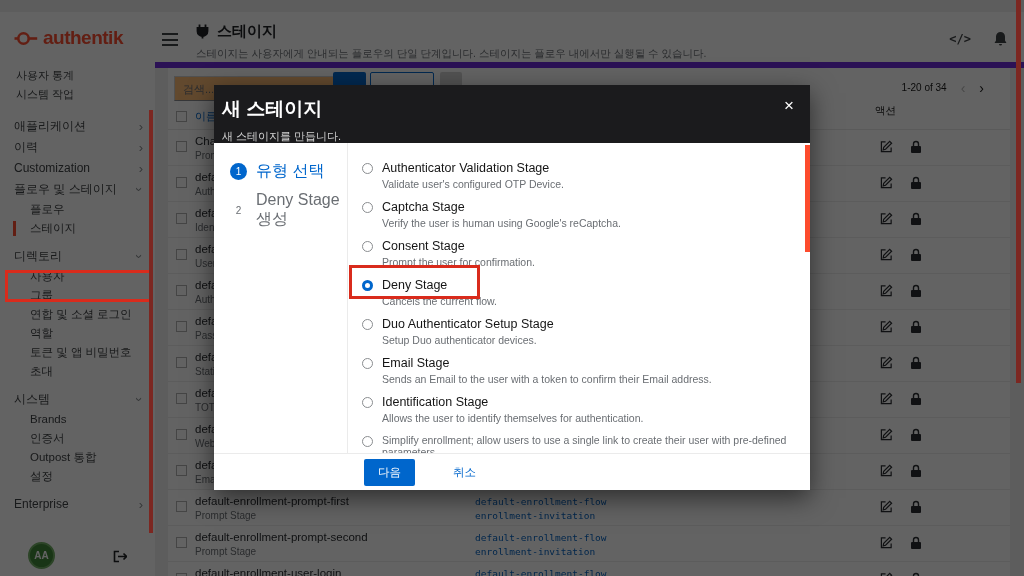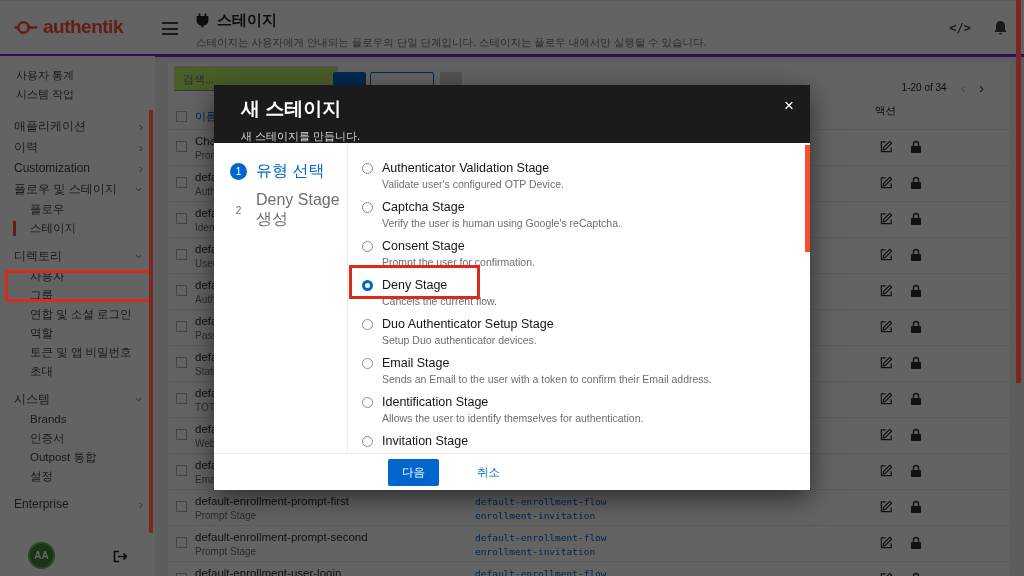--- a/index.html
+++ b/index.html
@@ -3,21 +3,21 @@
 <meta charset="utf-8">
 <style>
   * { margin:0; padding:0; box-sizing:border-box; }
   html,body { background:#222; }
   .screen {
     position:relative; width:1024px; height:576px; overflow:hidden;
     background:#f0f0f0; font-family:"Liberation Sans", sans-serif;
     -webkit-font-smoothing:antialiased;
   }
   
-  .topbar { position:absolute; top:1px; left:0; right:0; height:56px; background:#fff; border-bottom:3px solid #6d28d9; z-index:10; }
+  .topbar { position:absolute; top:12px; left:0; right:0; height:56px; background:#fff; border-bottom:6px solid #6d28d9; z-index:10; }
   .logo { position:absolute; left:14px; top:15px; display:flex; align-items:center; gap:5px; color:#fd4b2d; }
   .logo-text { font-size:19px; font-weight:bold; letter-spacing:-0.5px; }
   .hamburger { position:absolute; left:162px; top:21px; width:16px; height:13px; display:flex; flex-direction:column; justify-content:space-between; cursor:pointer; }
   .hamburger i { display:block; height:2px; background:#3c3f42; }
   .page-head { position:absolute; left:196px; top:10px; }
   .title-row { display:flex; align-items:center; gap:8px; }
   .page-title { font-size:15px; font-weight:bold; color:#1b1d21; }
   .page-subtitle { font-size:10.5px; color:#6a6e73; margin-top:6px; max-width:560px; }
   .top-icons { position:absolute; right:16px; top:19px; display:flex; align-items:center; gap:22px; color:#3c3f42; }
   .api-glyph { font-size:12px; font-weight:bold; font-family:"DejaVu Sans Mono", monospace; cursor:pointer; }
@@ -30,21 +30,21 @@
   .sb-item[data-type="utility"] + .sb-item[data-type="section"] { margin-top:12px; }
   .sb-item[data-type="child"] + .sb-item[data-type="section"] { margin-top:8px; }
   .sb-item[data-active="true"]::before { content:""; position:absolute; left:13px; top:2px; bottom:2px; width:3px; background:#fd4b2d; }
   .chev { position:absolute; right:12px; top:0; color:#8a8d90; font-size:13px; line-height:inherit; }
   .chev[data-dir]::after { content:"›"; }
   .chev[data-dir="down"] { transform:rotate(90deg); transform-origin:center; right:14px; }
   .avatar { position:absolute; left:28px; bottom:7px; width:27px; height:27px; border-radius:50%; background:#3e8635; border:2px solid #6fae62; color:#fff; font-size:10px; font-weight:bold; display:flex; align-items:center; justify-content:center; cursor:pointer; }
   .logout { position:absolute; right:28px; bottom:13px; color:#1b1d21; cursor:pointer; }
   
   .card { position:absolute; left:168px; top:62px; width:842px; bottom:0; background:#fff; z-index:5; }
-  .search { position:absolute; left:6px; top:4px; width:164px; height:25px; border:1px solid #cfcfcf; border-bottom-color:#8a8d90; font-size:11px; padding:0 8px; color:#151515; background:#bef264; }
+  .search { position:absolute; left:6px; top:14px; width:164px; height:25px; border:1px solid #cfcfcf; border-bottom-color:#8a8d90; font-size:11px; padding:0 8px; color:#151515; background:#fdba74; }
   .search::placeholder { color:#6a6e73; }
   .tb-btn { position:absolute; top:10px; height:25px; border-radius:2px; }
   .tb-btn.primary { left:165px; width:33px; background:#0066cc; border:none; }
   .tb-btn.secondary { left:202px; width:64px; background:#fff; border:1px solid #0066cc; }
   .tb-btn.tertiary { left:272px; width:22px; background:#d2d2d2; border:none; }
   .pager { position:absolute; right:26px; top:20px; display:flex; align-items:center; gap:14px; }
   .pager-text { font-size:10px; color:#151515; }
   .pager-arrow { font-size:14px; line-height:10px; color:#151515; cursor:pointer; }
   .pager-arrow.disabled { color:#b8b8b8; }
   .thead { position:absolute; top:40px; left:0; right:0; height:28px; border-bottom:1px solid #e6e6e6; }
@@ -58,39 +58,39 @@
   .row-name { position:absolute; left:27px; top:5px; font-size:11.5px; color:#26292d; white-space:nowrap; }
   .row-type { position:absolute; left:27px; top:20px; font-size:10px; color:#6a6e73; white-space:nowrap; }
   .row-flows { position:absolute; left:307px; top:5px; font-family:"DejaVu Sans Mono", monospace; font-size:9.5px; line-height:14px; color:#0060c0; }
   .row-flows span { display:block; cursor:pointer; }
   .row-flows span:empty { display:none; }
   .row-acts { position:absolute; left:712px; top:10px; display:flex; gap:17px; color:#26292d; }
   .row-acts svg { cursor:pointer; }
   
   .backdrop { position:absolute; inset:0; background:rgba(3,3,3,0.62); z-index:40; }
   .modal { position:absolute; left:214px; top:85px; width:596px; height:405px; z-index:50; box-shadow:0 8px 24px rgba(0,0,0,0.55); }
-  .m-head { position:relative; height:58px; background:#1b1b1d; color:#fff; padding:11px 27px; }
+  .m-head { position:relative; height:58px; background:#1b1b1d; color:#fff; padding:11px 8px; }
   .m-title { font-size:19px; font-weight:bold; }
   .m-sub { font-size:11px; color:#d2d2d2; margin-top:7px; }
   .m-close { position:absolute; right:16px; top:12px; font-size:17px; color:#fff; cursor:pointer; line-height:1; }
   .m-body { position:absolute; top:58px; left:0; right:0; bottom:37px; background:#fff; display:flex; }
   .m-steps { width:134px; border-right:1px solid #ebebeb; padding:18px 0 0 16px; }
   .step { display:flex; align-items:center; gap:9px; margin-bottom:9px; cursor:pointer; }
   .step-num { width:17px; height:17px; font-size:10px; text-align:center; line-height:17px; color:#6a6e73; flex:none; }
   .step.active .step-num { background:#0066cc; border-radius:50%; color:#fff; }
   .step-label { font-size:16px; color:#6a6e73; }
   .step.active .step-label { color:#0066cc; }
   .m-opts { flex:1; padding:18px 16px 0 14px; position:relative; overflow:hidden; }
   .opt { position:relative; padding-left:20px; margin-bottom:10px; cursor:pointer; }
   .radio { position:absolute; left:0; top:2px; width:11px; height:11px; border:1px solid #8a8d90; border-radius:50%; background:#fff; }
   .opt[data-selected="true"] .radio { border:3.5px solid #0066cc; }
   .opt-title { font-size:12.5px; color:#151515; }
   .opt-desc { font-size:10.5px; color:#6a6e73; margin-top:3px; }
   .m-foot { position:absolute; bottom:0; left:0; right:0; height:37px; background:#fff; border-top:1px solid #ebebeb; display:flex; align-items:center; padding-left:150px; gap:38px; }
-  .btn-next { background:#0066cc; color:#fff; border:none; font-size:11.5px; padding:6px 14px; border-radius:2px; cursor:pointer;margin-left:24px; }
+  .btn-next { background:#0066cc; color:#fff; border:none; font-size:11.5px; padding:6px 14px; border-radius:2px; cursor:pointer; }
   .link-cancel { color:#0066cc; font-size:11.5px; cursor:pointer; background:none; border:none; }
   .m-scrollbar { position:absolute; right:0; top:60px; width:5px; height:107px; background:#fd4b2d; z-index:55; }
   
   .ann { position:absolute; z-index:70; pointer-events:none; }
   .ann-box { border:3px solid #d92b1c; }
   .ann-box-sidebar { left:5px; top:270px; width:147px; height:32px; }
   .ann-box-deny { left:349px; top:265px; width:131px; height:34px; }
   .ann-line { background:#7c2721; }
   .ann-line-left { left:149px; top:110px; width:4px; height:423px; }
   .ann-line-right { left:1016px; top:0; width:5px; height:383px; }
@@ -577,21 +577,20 @@
             <div class="opt-title">Email Stage</div>
             <div class="opt-desc">Sends an Email to the user with a token to confirm their Email address.</div>
           </div>
           <div class="opt" data-selected="false">
             <span class="radio"></span>
             <div class="opt-title">Identification Stage</div>
             <div class="opt-desc">Allows the user to identify themselves for authentication.</div>
           </div>
           <div class="opt" data-selected="false">
             <span class="radio"></span>
-            <div class="opt-title">Invitation Stage</div>
             <div class="opt-desc">Simplify enrollment; allow users to use a single link to create their user with pre-defined parameters.</div>
           </div>
       </div>
     </div>
     <div class="m-foot">
       <button class="btn-next">다음</button>
       <button class="link-cancel">취소</button>
     </div>
     <div class="m-scrollbar"></div>
   </section>

